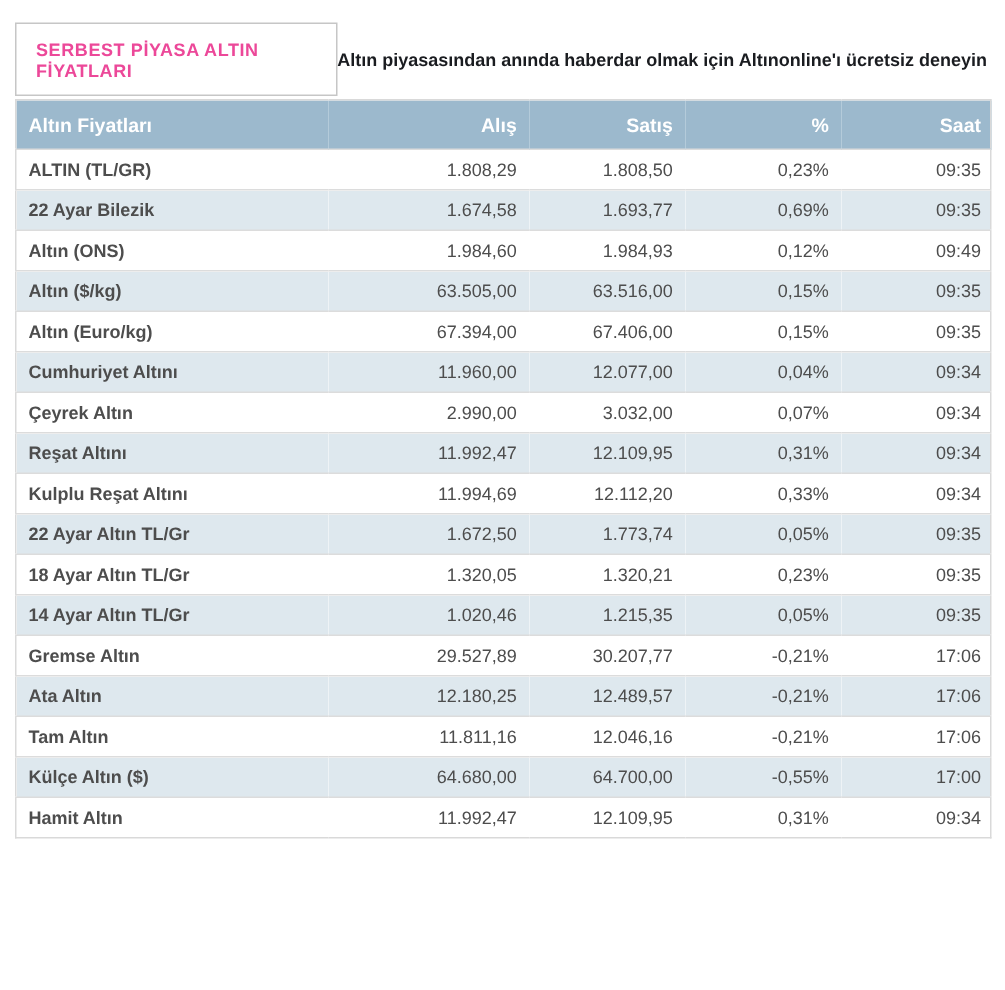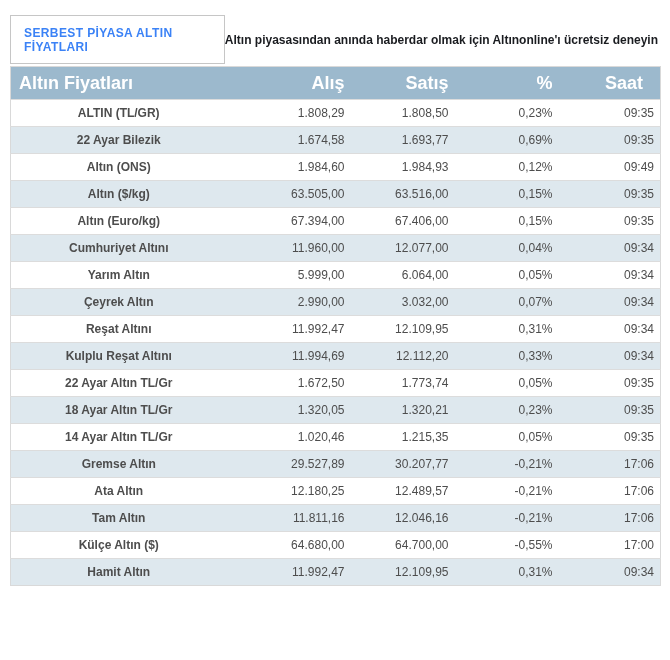--- a/index.html
+++ b/index.html
@@ -19,21 +19,21 @@
     justify-content: space-between;
     margin: 15px 10px 2px 10px;
   }
   .tab-box {
     display: inline-block;
     border: 1px solid #c6c6c6;
     background: #ffffff;
     padding: 10px 15px 9px 13px;
     font-size: 12px;
     font-weight: bold;
-    color: #3b82f6;
+    color: #ec4899;
     letter-spacing: 0.4px;
     cursor: pointer;
   }
   .promo-link {
     font-size: 12px;
     font-weight: bold;
     color: #1a1c20;
     cursor: pointer;
     padding-right: 2px;
     white-space: nowrap;
@@ -46,45 +46,45 @@
     border: 1px solid #d9d9d9;
   }
   table.gold col.c1 { width: 208px; }
   table.gold col.c2 { width: 134px; }
   table.gold col.c3 { width: 104px; }
   table.gold col.c4 { width: 104px; }
   table.gold col.c5 { width: 100px; }
   table.gold thead th {
     background: #9cb9cd;
     color: #ffffff;
-    font-size: 18px;
+    font-size: 13px;
     font-weight: bold;
     height: 32px;
     padding: 0;
     text-align: right;
     padding-right: 8px;
   }
   table.gold thead th.name {
     text-align: left;
     padding-left: 8px;
   }
-  table.gold thead th.time { padding-right: 17px; margin-top: 20px; }
+  table.gold thead th.time { padding-right: 6px; margin-top: 20px; }
   table.gold tbody td {
     height: 26px;
     font-size: 12px;
     color: #4d4d4d;
     padding: 0;
     border-top: 1px solid #dcdcdc;
     white-space: nowrap;
     overflow: hidden;
   }
   table.gold tbody td:first-child {
     font-weight: bold;
     padding-left: 8px;
-    text-align: center;
+    text-align: left;
   }
   table.gold tbody td.num {
     text-align: right;
     padding-right: 8px;
   }
   table.gold tbody td.num:last-child { padding-right: 6px; margin-top: 44px; }
   table.gold tbody tr:nth-child(even) { background: #dee8ee; }
   table.gold tbody tr:nth-child(odd)  { background: #ffffff; }
   table.gold tbody tr { cursor: pointer; }
 </style>
@@ -150,27 +150,20 @@
         <td class="num">09:35</td>
       </tr>
       <tr>
         <td>Cumhuriyet Altını</td>
         <td class="num">11.960,00</td>
         <td class="num">12.077,00</td>
         <td class="num">0,04%</td>
         <td class="num">09:34</td>
       </tr>
       <tr>
-        <td>Yarım Altın</td>
-        <td class="num">5.999,00</td>
-        <td class="num">6.064,00</td>
-        <td class="num">0,05%</td>
-        <td class="num">09:34</td>
-      </tr>
-      <tr>
         <td>Çeyrek Altın</td>
         <td class="num">2.990,00</td>
         <td class="num">3.032,00</td>
         <td class="num">0,07%</td>
         <td class="num">09:34</td>
       </tr>
       <tr>
         <td>Reşat Altını</td>
         <td class="num">11.992,47</td>
         <td class="num">12.109,95</td>

